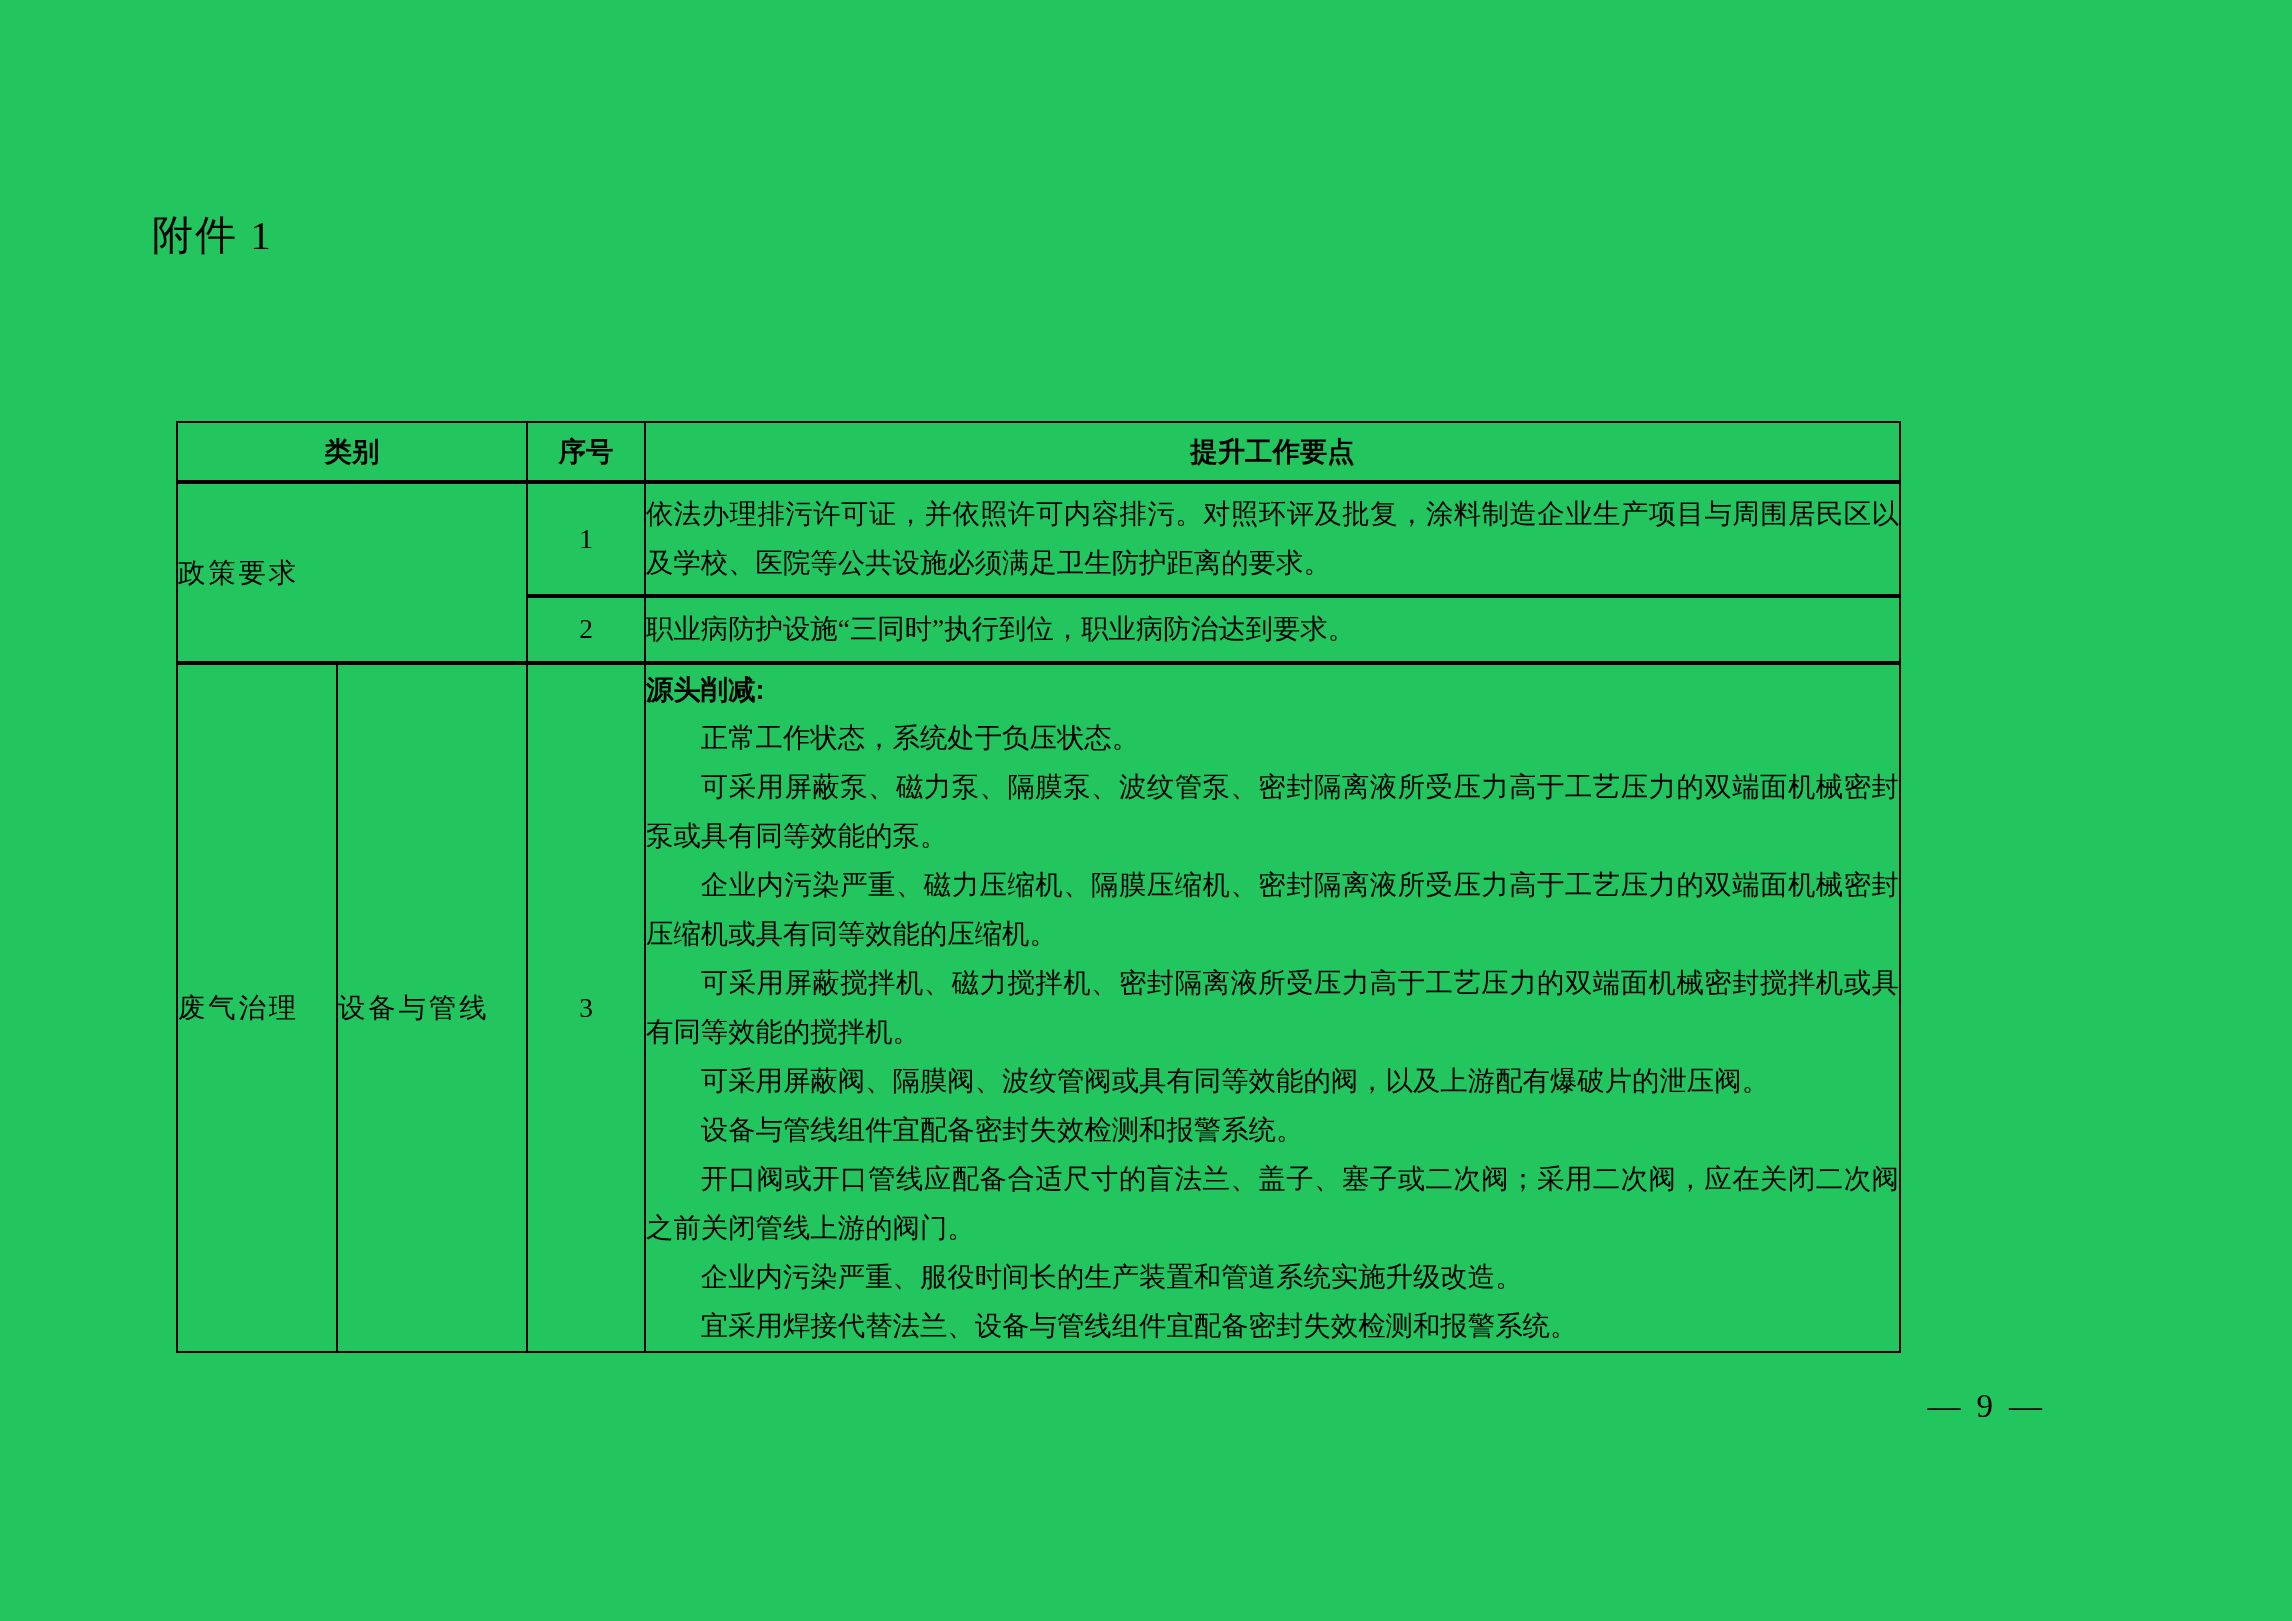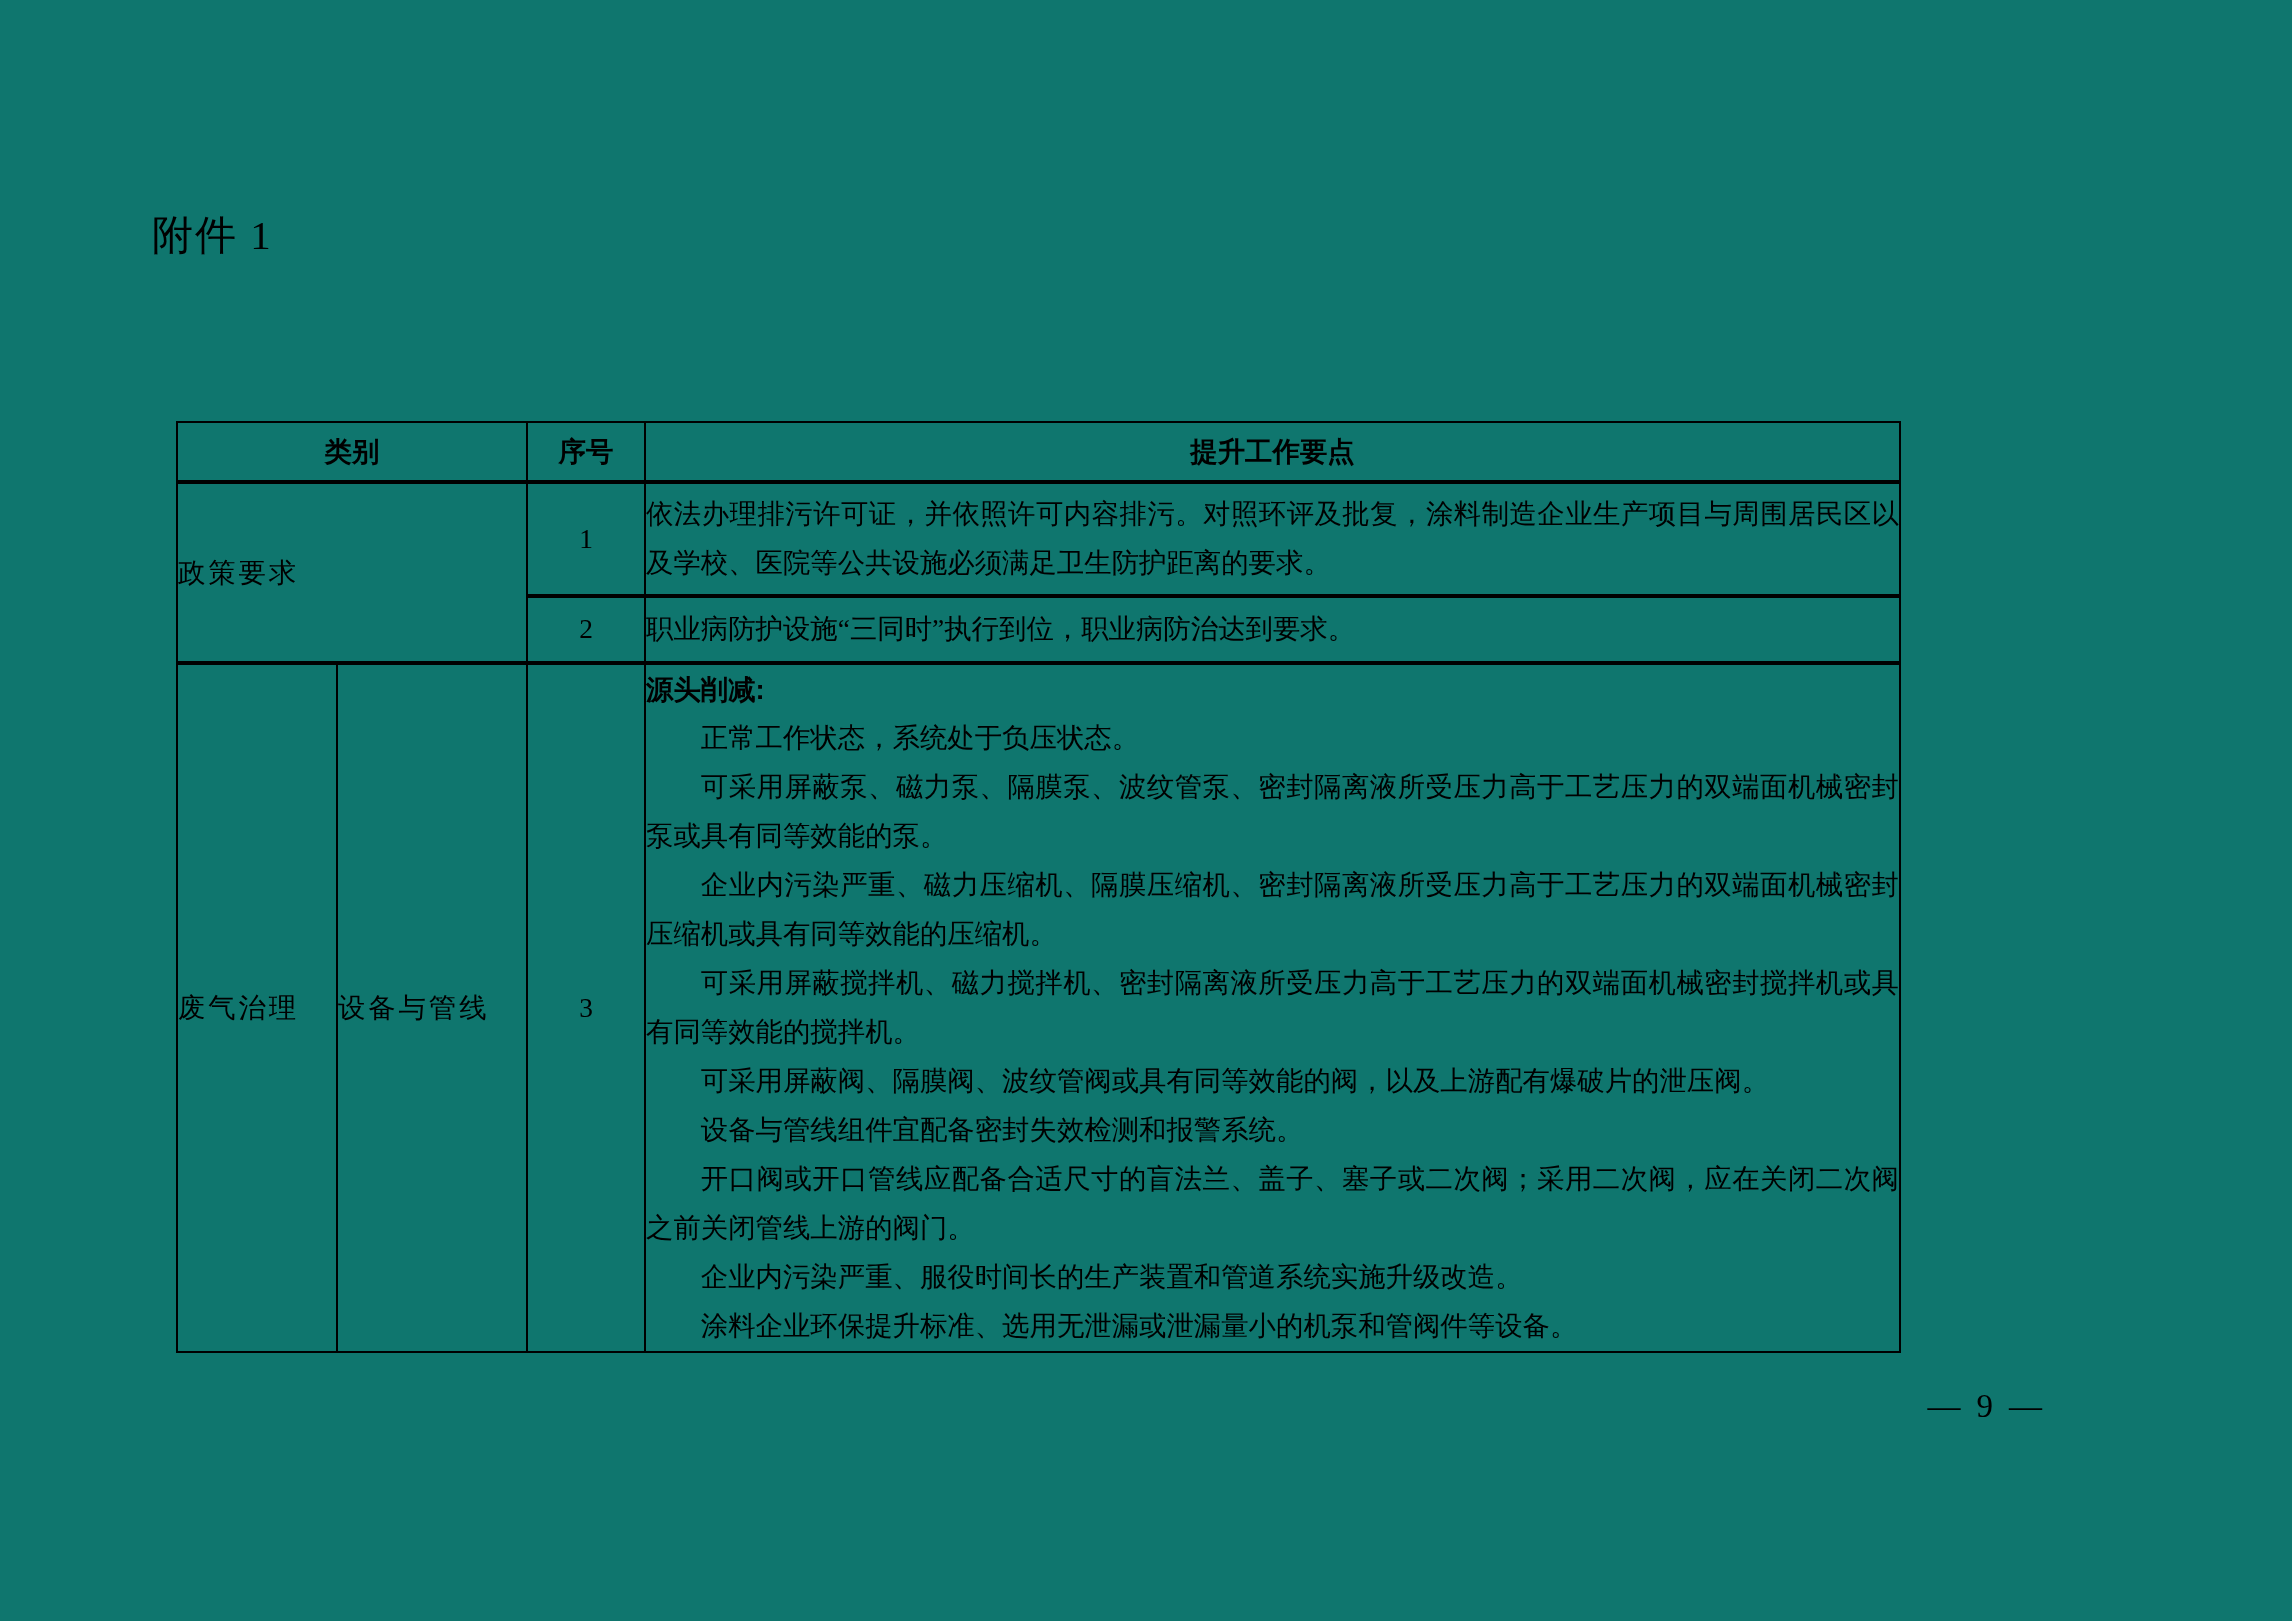--- a/index.html
+++ b/index.html
@@ -1,20 +1,20 @@
 <!DOCTYPE html>
 <html lang="zh"><head>
 <meta charset="utf-8">
 <style>
   html, body { margin: 0; padding: 0; background: #e8e8e8; }
   .page {
     position: relative;
     width: 2293px;
     height: 1621px;
-    background: #0f766e;
+    background: #22c55e;
     color: #000000;
     font-family: "Liberation Serif", serif;
     overflow: hidden;
   }
   .attachment-label {
     position: absolute;
     left: 152px;
     top: 208px;
     font-size: 41px;
     font-family: "Liberation Serif", serif;
@@ -137,21 +137,21 @@
         <td class="cell-content-big">
           <p class="content-heading">源头削减:</p>
           <p class="para">正常工作状态，系统处于负压状态。</p>
           <p class="para">可采用屏蔽泵、磁力泵、隔膜泵、波纹管泵、密封隔离液所受压力高于工艺压力的双端面机械密封泵或具有同等效能的泵。</p>
           <p class="para">企业内污染严重、磁力压缩机、隔膜压缩机、密封隔离液所受压力高于工艺压力的双端面机械密封压缩机或具有同等效能的压缩机。</p>
           <p class="para">可采用屏蔽搅拌机、磁力搅拌机、密封隔离液所受压力高于工艺压力的双端面机械密封搅拌机或具有同等效能的搅拌机。</p>
           <p class="para">可采用屏蔽阀、隔膜阀、波纹管阀或具有同等效能的阀，以及上游配有爆破片的泄压阀。</p>
           <p class="para">设备与管线组件宜配备密封失效检测和报警系统。</p>
           <p class="para">开口阀或开口管线应配备合适尺寸的盲法兰、盖子、塞子或二次阀；采用二次阀，应在关闭二次阀之前关闭管线上游的阀门。</p>
           <p class="para">企业内污染严重、服役时间长的生产装置和管道系统实施升级改造。</p>
-          <p class="para">涂料企业环保提升标准、选用无泄漏或泄漏量小的机泵和管阀件等设备。</p>
+          <p class="para">宜采用焊接代替法兰、设备与管线组件宜配备密封失效检测和报警系统。</p>
         </td>
       </tr>
     </tbody>
   </table>
 
   <div class="page-number">— 9 —</div>
 
 </div>
 
 

